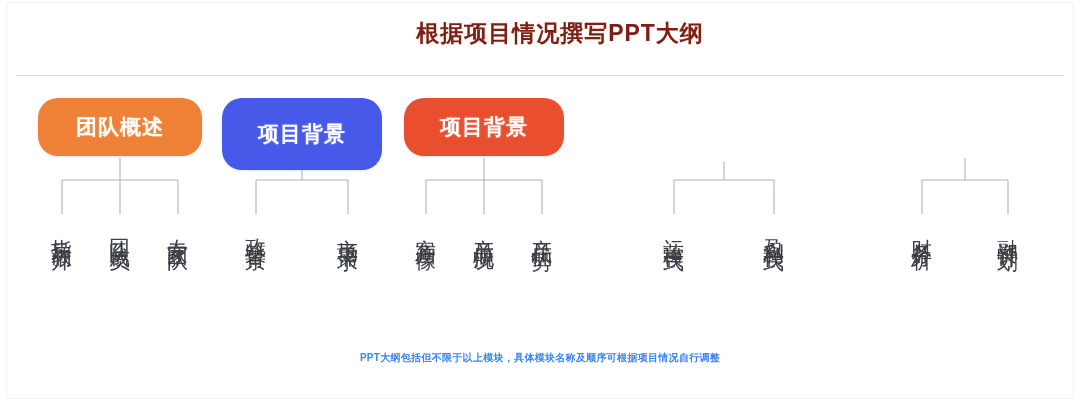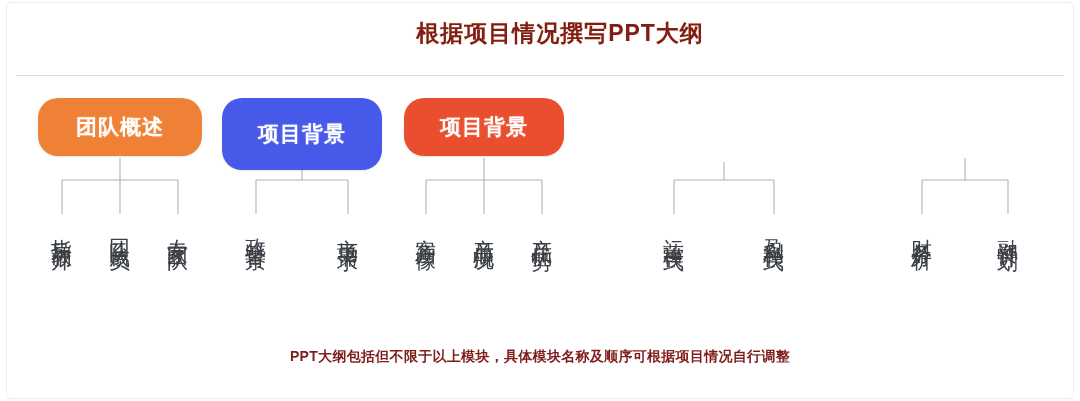--- a/index.html
+++ b/index.html
@@ -130,23 +130,23 @@
   
   .footer {
     position: absolute;
     top: 347px;
     left: 0;
     width: 100%;
     text-align: center;
   }
   .footer-text {
     display: inline-block;
-    font-size: 14px;
-    font-weight: bold;
-    color: #7f1d1d;
+    font-size: 10px;
+    font-weight: bold;
+    color: #3b82f6;
     letter-spacing: 0.3px;
     white-space: nowrap;
   }
 </style>
 </head>
 <body>
 
 <div class="slide">
 
   <div class="frame-edge"></div>

